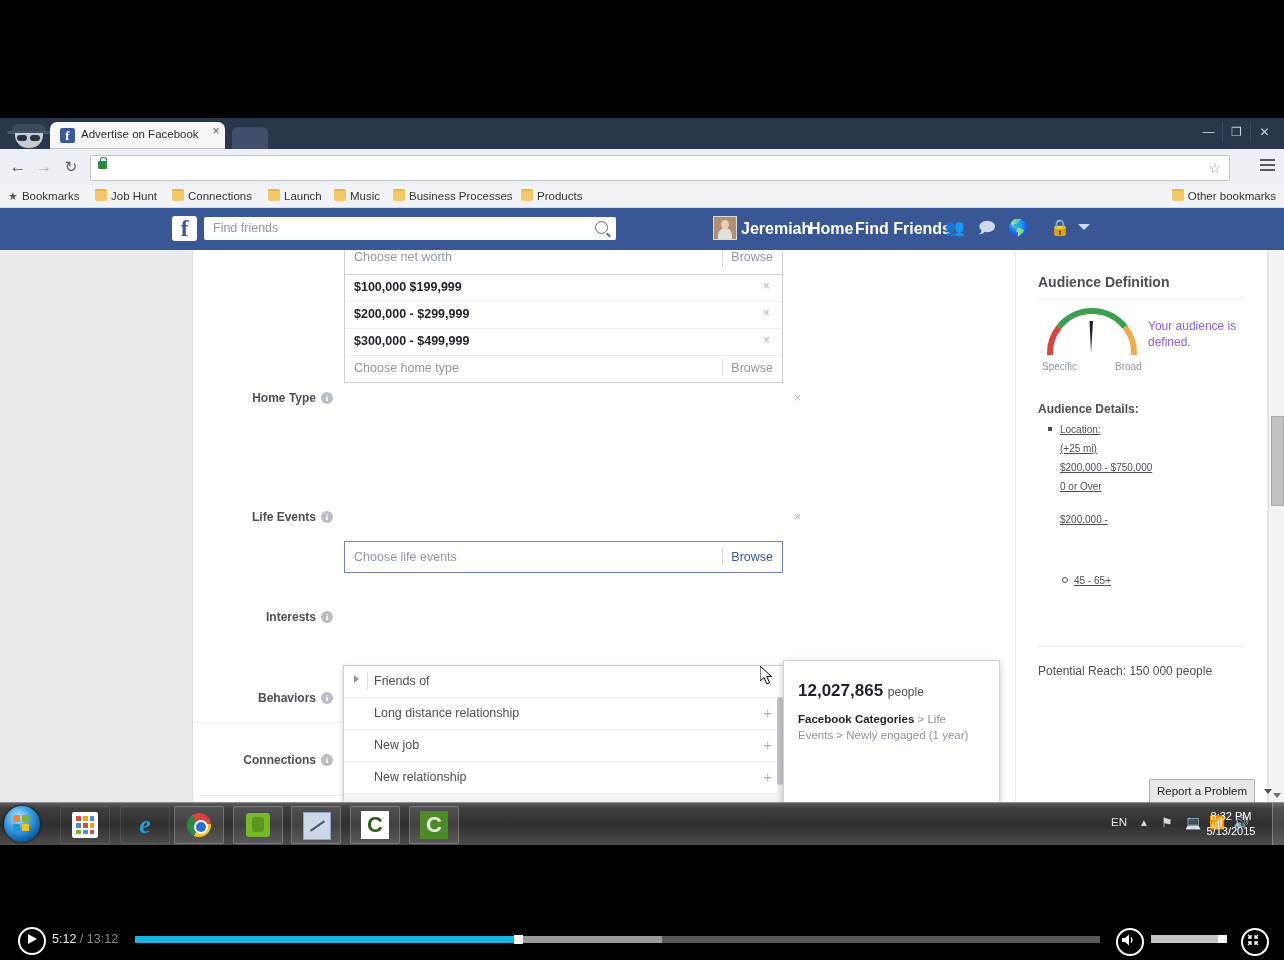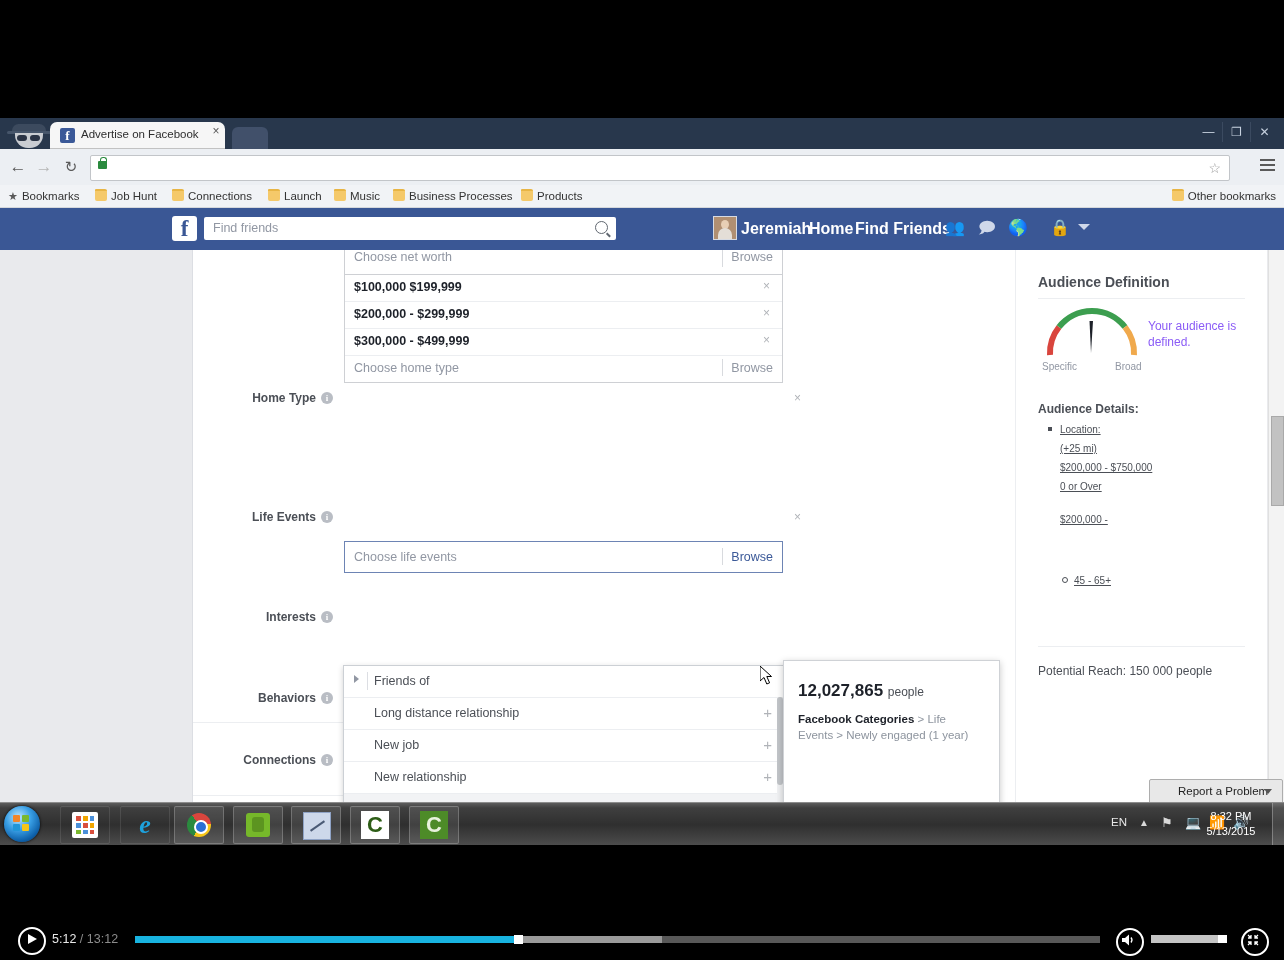--- a/index.html
+++ b/index.html
@@ -140,21 +140,21 @@
   .tip .desc{position:absolute;left:14px;top:90px;width:190px;font-size:11.5px;color:#8d949e;line-height:16px;}
   .tip .desc b{color:#1d2129;}
 
   
   .pscroll{position:absolute;right:0;top:0;width:15px;height:552px;background:#f3f3f3;border-left:1px solid #e0e0e0;}
   .pscroll .thumb{position:absolute;left:2px;top:166px;width:11px;height:88px;background:#c2c2c2;border:1px solid #a9a9a9;}
   .pscroll .dn{position:absolute;left:4px;bottom:4px;width:0;height:0;border-left:4px solid transparent;
                border-right:4px solid transparent;border-top:5px solid #6e6e6e;}
 
   .report{position:absolute;left:1149px;top:779px;width:104px;height:23px;background:#e8e8e8;
-          border:1px solid #adadad;border-radius:2px;font-size:11.5px;color:#222;line-height:23px;text-align:left;padding-left:28px;}
+          border:1px solid #adadad;border-radius:2px;font-size:11.5px;color:#222;line-height:23px;text-align:center;}
   .report-caret{position:absolute;left:1264px;top:789px;width:0;height:0;border-left:4px solid transparent;
                 border-right:4px solid transparent;border-top:5px solid #555;}
 
   .cursor{position:absolute;left:760px;top:548px;width:16px;height:20px;z-index:80;}
 
   
   .taskbar{position:absolute;left:0;top:802px;width:1284px;height:42px;
            background:linear-gradient(to bottom,#5d5d5d 0%,#3f3f3f 12%,#2f2f2f 52%,#4c4c4c 100%);
            border-top:1px solid #8c8c8c;}
   .startorb{position:absolute;left:4px;top:3px;width:36px;height:36px;border-radius:50%;

